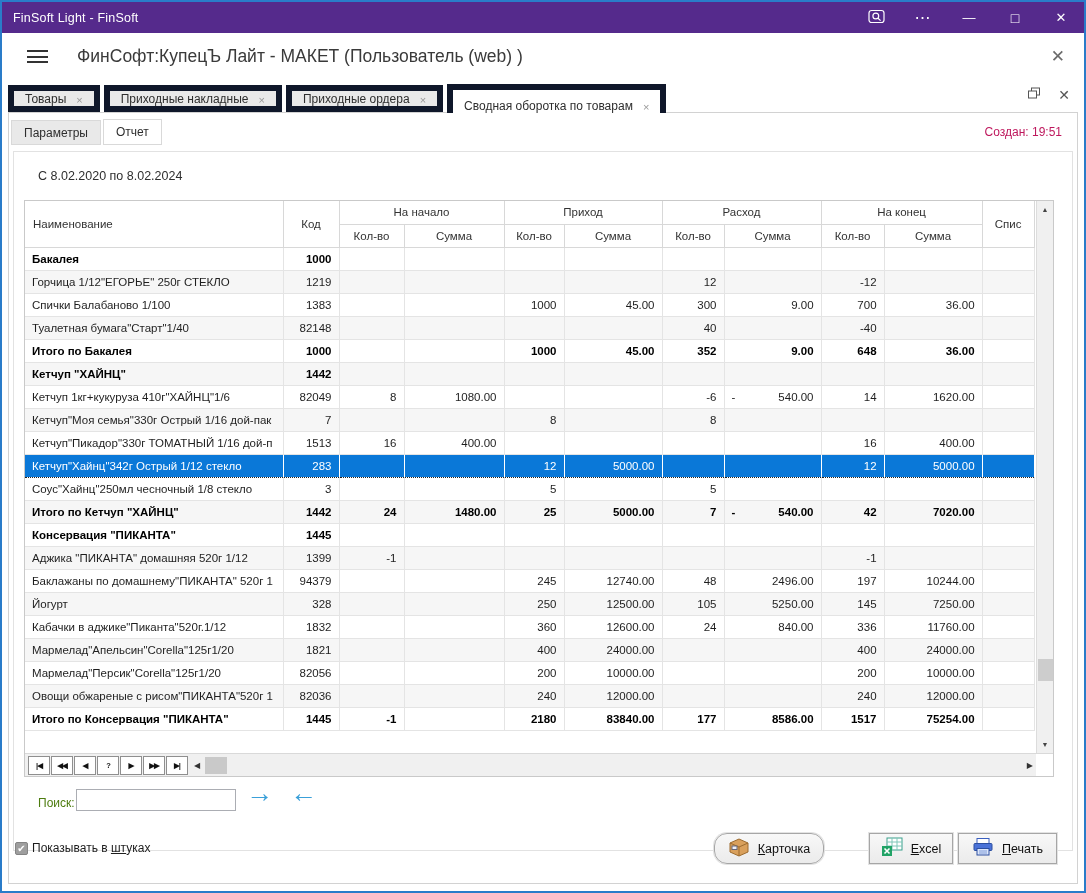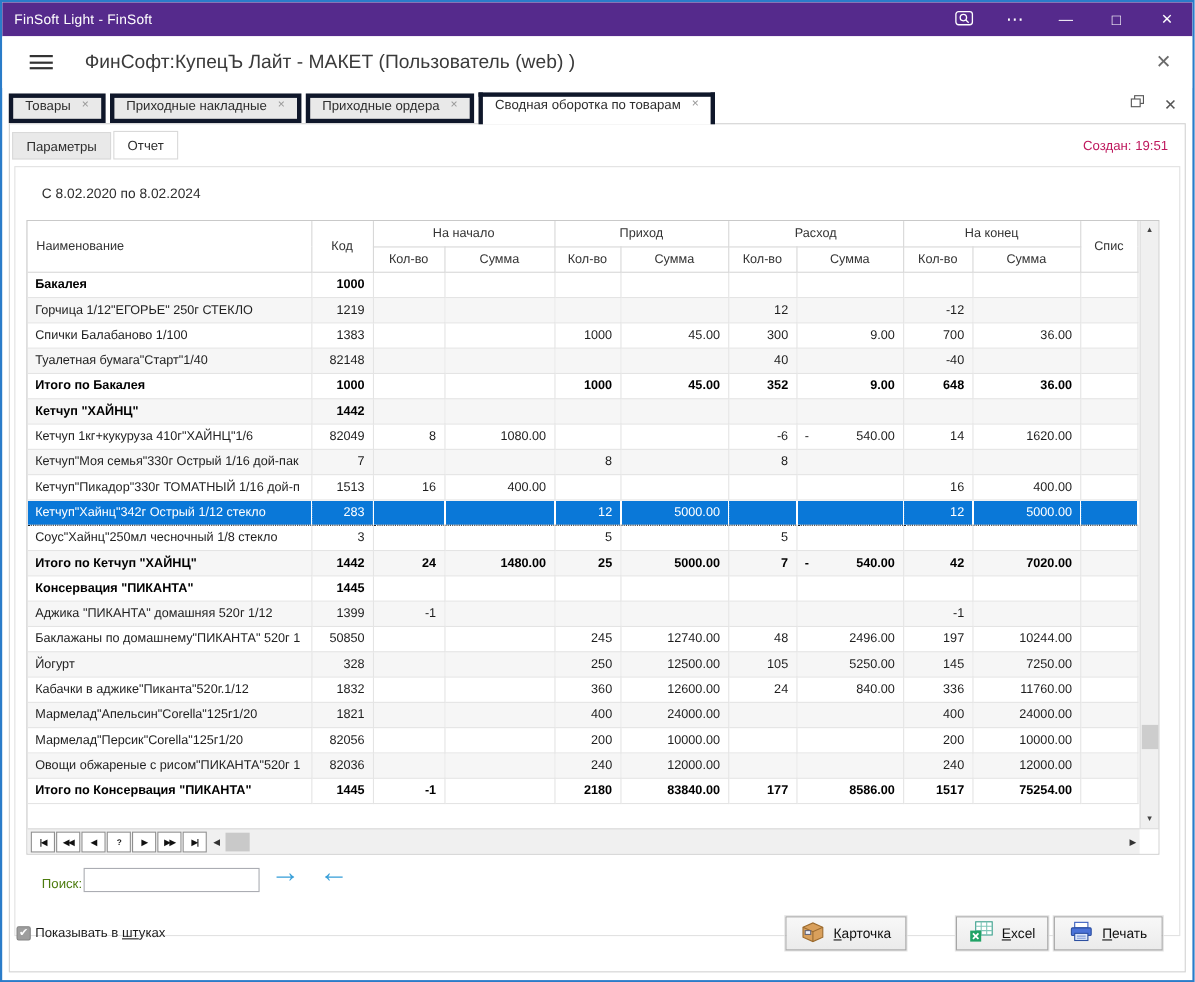--- a/index.html
+++ b/index.html
@@ -17,21 +17,21 @@
 
   
   .app-header { position:absolute; top:31px; left:0; right:0; height:47px; background:#fff; display:flex; align-items:center; }
   .hamburger { margin-left:25px; width:21px; height:13px; display:flex; flex-direction:column; justify-content:space-between; }
   .hamburger i { display:block; height:2px; background:#333; }
   .app-title { margin-left:29px; font-size:17.5px; color:#3a3a3a; }
   .app-close { margin-left:auto; margin-right:19px; color:#6b6b6b; font-size:17px; }
 
   
   .tab-bar { position:absolute; top:78px; left:6px; right:6px; height:32px; display:flex; align-items:flex-end; }
-  .tab { display:flex; align-items:flex-start; height:27px; padding:0 11px; background:#e9e9e9; border:4px solid #0f172a; margin-right:4px; font-size:12px; color:#2e2e2e; white-space:nowrap; }
+  .tab { display:flex; align-items:flex-end; height:27px; padding:0 11px; background:#e9e9e9; border:6px solid #0f172a; margin-right:4px; font-size:12px; color:#2e2e2e; white-space:nowrap; }
   .tab.active { background:#fff; border-bottom:none; height:29px; margin-bottom:-1px; position:relative; z-index:3; }
   .tab-close { margin-left:10px; color:#999; font-size:11px; }
   .tabbar-icons { margin-left:auto; display:flex; align-items:center; gap:17px; margin-bottom:8px; padding-right:8px; color:#555; }
   .tabbar-icons .x { font-size:14px; color:#555; }
 
   
   .main-panel { position:absolute; top:110px; left:6px; right:6px; bottom:7px; border:1px solid #d2d2d2; background:#fff; }
   .subtab-row { position:absolute; top:5px; left:2px; height:27px; display:flex; align-items:flex-end; }
   .subtab { height:25px; padding:0 12px; display:flex; align-items:center; font-size:12px; color:#2e2e2e; background:#e9e9e9; border:1px solid #d9d9d9; margin-right:2px; }
   .subtab.active { background:#fff; height:26px; }
@@ -72,21 +72,21 @@
   .search-label { position:absolute; left:24px; top:644px; font-size:12px; color:#4d7c0f; }
   .search-input { position:absolute; left:62px; top:637px; width:160px; height:22px; border:1px solid #abadb3; font-size:12px; padding:0 5px; font-family:"Liberation Sans",sans-serif; }
   .go-arrow { position:absolute; top:626px; font-size:27px; font-weight:bold; color:#3aa0d9; }
   .go-next { left:232px; } .go-prev { left:276px; }
 
   
   .footer-checkbox { position:absolute; left:6px; top:728px; display:flex; align-items:center; font-size:12px; color:#1d1d1d; }
   .cb-box { width:13px; height:13px; background:#9e9e9e; border:1px solid #848484; border-radius:2px; color:#fff; font-size:10px; line-height:11px; text-align:center; margin-right:4px; }
   .u { text-decoration:underline; }
   .footer-btn { position:absolute; top:720px; height:31px; display:flex; align-items:center; justify-content:center; gap:8px; background:linear-gradient(#f8f8f8,#ebebeb); border:1px solid #a6a6a6; box-shadow:0 0 0 1px #e3e3e3; font-size:12.5px; color:#111; }
-  .btn-box { left:705px; width:110px; }
+  .btn-box { left:705px; width:110px;border-radius:13px; }
   .btn-excel { left:860px; width:84px; }
   .btn-printer { left:949px; width:99px; }
 </style>
 </head>
 <body>
 
 <div class="window">
 
   <div class="titlebar">
     <span class="titlebar-title">FinSoft Light - FinSoft</span>
@@ -388,21 +388,21 @@
                   <td class="num"></td>
                   <td class="num"></td>
                   <td class="num"></td>
                   <td class="num"></td>
                   <td class="num">-1</td>
                   <td class="num"></td>
                   <td class="num"></td>
                 </tr>
                 <tr>
                   <td class="c-name">Баклажаны по домашнему"ПИКАНТА" 520г 1</td>
-                  <td class="num">50850</td>
+                  <td class="num">94379</td>
                   <td class="num"></td>
                   <td class="num"></td>
                   <td class="num">245</td>
                   <td class="num">12740.00</td>
                   <td class="num">48</td>
                   <td class="num">2496.00</td>
                   <td class="num">197</td>
                   <td class="num">10244.00</td>
                   <td class="num"></td>
                 </tr>

